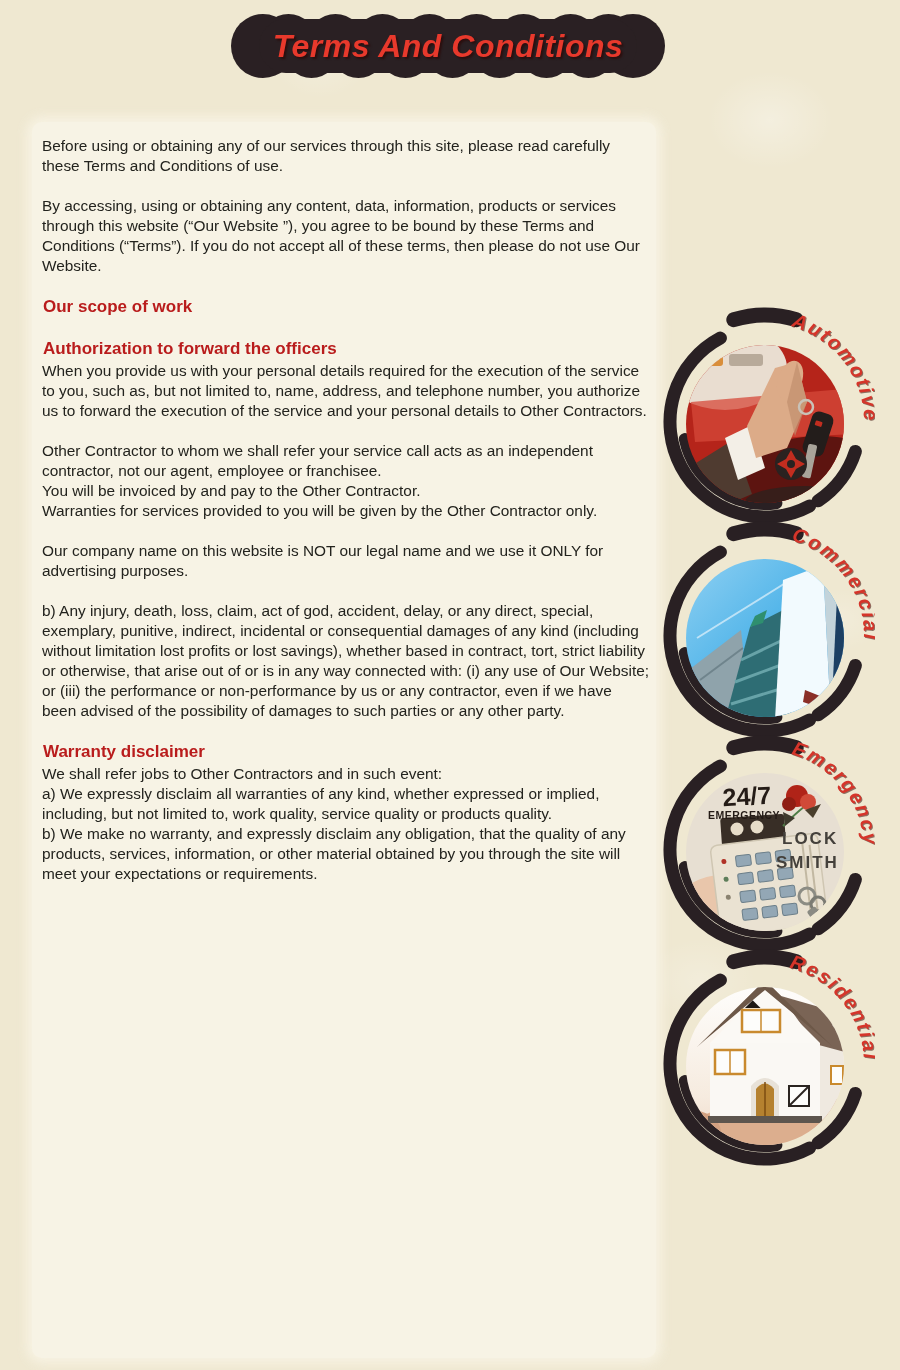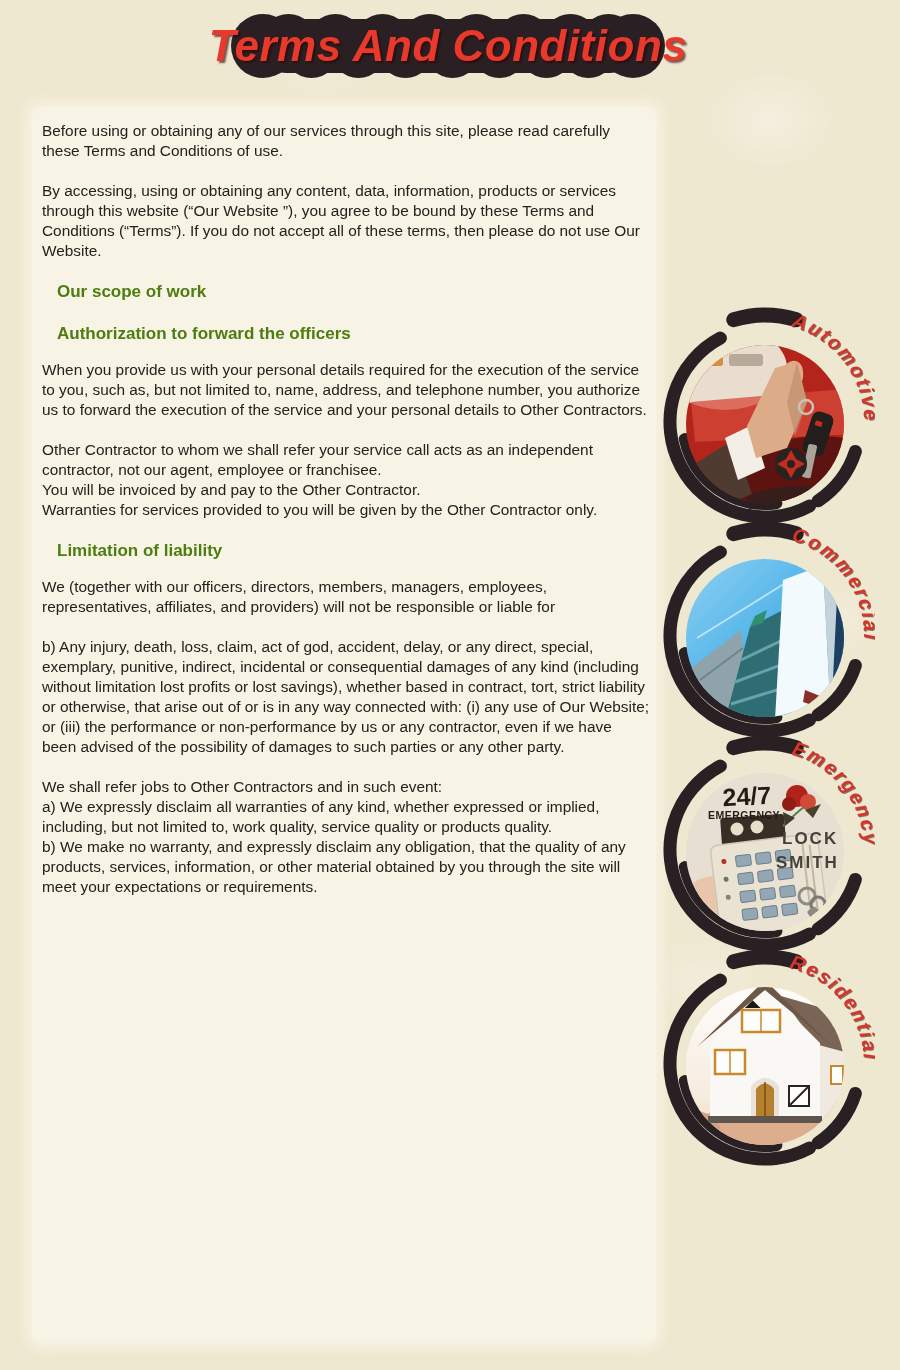--- a/index.html
+++ b/index.html
@@ -13,33 +13,33 @@
       radial-gradient(80px 60px at 700px 980px, rgba(255,255,255,.20), transparent 70%),
       radial-gradient(100px 70px at 120px 1200px, rgba(255,255,255,.18), transparent 70%),
       radial-gradient(60px 45px at 840px 620px, rgba(255,255,255,.18), transparent 70%);
   }
   
   .cloud{position:absolute;left:231px;top:14px;width:434px;height:64px;}
   .cloud .bump{position:absolute;background:#2a2023;border-radius:50%;}
   .cloud .fill{position:absolute;left:28px;top:5px;width:378px;height:54px;background:#2a2023;border-radius:27px;}
   .cloud-title{position:absolute;inset:0;display:flex;align-items:center;justify-content:center;}
   .cloud-title span{
-    font-size:44px;font-weight:700;font-style:italic;color:#e8392c;
+    font-size:32px;font-weight:700;font-style:italic;color:#e8392c;
     letter-spacing:0.5px;text-shadow:2px 2px 2px rgba(45,6,4,.65);white-space:nowrap;
   }
   
   .panel{
-    position:absolute;left:32px;top:107px;width:624px;height:1236px;
+    position:absolute;left:32px;top:122px;width:624px;height:1236px;
     background:#f7f3e5;border-radius:10px;
     box-shadow:0 0 12px 5px rgba(248,244,230,.9);
     box-sizing:border-box;padding:14px 6px 0 10px;
     color:#23231e;font-size:15.4px;line-height:20px;
   }
   .panel section{margin:0 0 20px 0;}
-  .panel h3{margin:15px;font-size:17px;line-height:22px;font-weight:700;color:#4d7c0f;}
+  .panel h3{margin:1px;font-size:17px;line-height:22px;font-weight:700;color:#b91c1c;}
   .panel p{margin:0;white-space:pre-line;}
   
   .service{position:absolute;left:655px;width:220px;height:226px;}
   .ring{stroke:#292023;fill:none;stroke-linecap:round;}
   .svc-label{
     font-family:"Liberation Sans", sans-serif;
     font-size:20px;font-weight:700;font-style:italic;letter-spacing:2px;
     fill:#d5352a;filter:drop-shadow(1px 1px 0 rgba(60,12,6,.55));
   }
   .em-big{font-weight:800;fill:#241b16;}
@@ -88,27 +88,27 @@
     <section>
       <h3>Authorization to forward the officers</h3>
       <p>When you provide us with your personal details required for the execution of the service to you, such as, but not limited to, name, address, and telephone number, you authorize us to forward the execution of the service and your personal details to Other Contractors.</p>
     </section>
     <section>
       <p>Other Contractor to whom we shall refer your service call acts as an independent contractor, not our agent, employee or franchisee.
 You will be invoiced by and pay to the Other Contractor.
 Warranties for services provided to you will be given by the Other Contractor only.</p>
     </section>
     <section>
-      <h3>Limitation of liability</h3>
-      <p>We (together with our officers, directors, members, managers, employees, representatives, affiliates, and providers) will not be responsible or liable for</p>
+      <p>Our company name on this website is NOT our legal name and we use it ONLY for advertising purposes.</p>
     </section>
     <section>
       <p>b) Any injury, death, loss, claim, act of god, accident, delay, or any direct, special, exemplary, punitive, indirect, incidental or consequential damages of any kind (including without limitation lost profits or lost savings), whether based in contract, tort, strict liability or otherwise, that arise out of or is in any way connected with: (i) any use of Our Website; or (iii) the performance or non-performance by us or any contractor, even if we have been advised of the possibility of damages to such parties or any other party.</p>
     </section>
     <section>
+      <h3>Warranty disclaimer</h3>
       <p>We shall refer jobs to Other Contractors and in such event:
 a) We expressly disclaim all warranties of any kind, whether expressed or implied, including, but not limited to, work quality, service quality or products quality.
 b) We make no warranty, and expressly disclaim any obligation, that the quality of any products, services, information, or other material obtained by you through the site will meet your expectations or requirements.</p>
     </section>
   </div>
 
   <div class="service" style="top:306px">
     <svg width="220" height="226" viewBox="0 0 220 226">
       <defs>
         <clipPath id="clipA">

